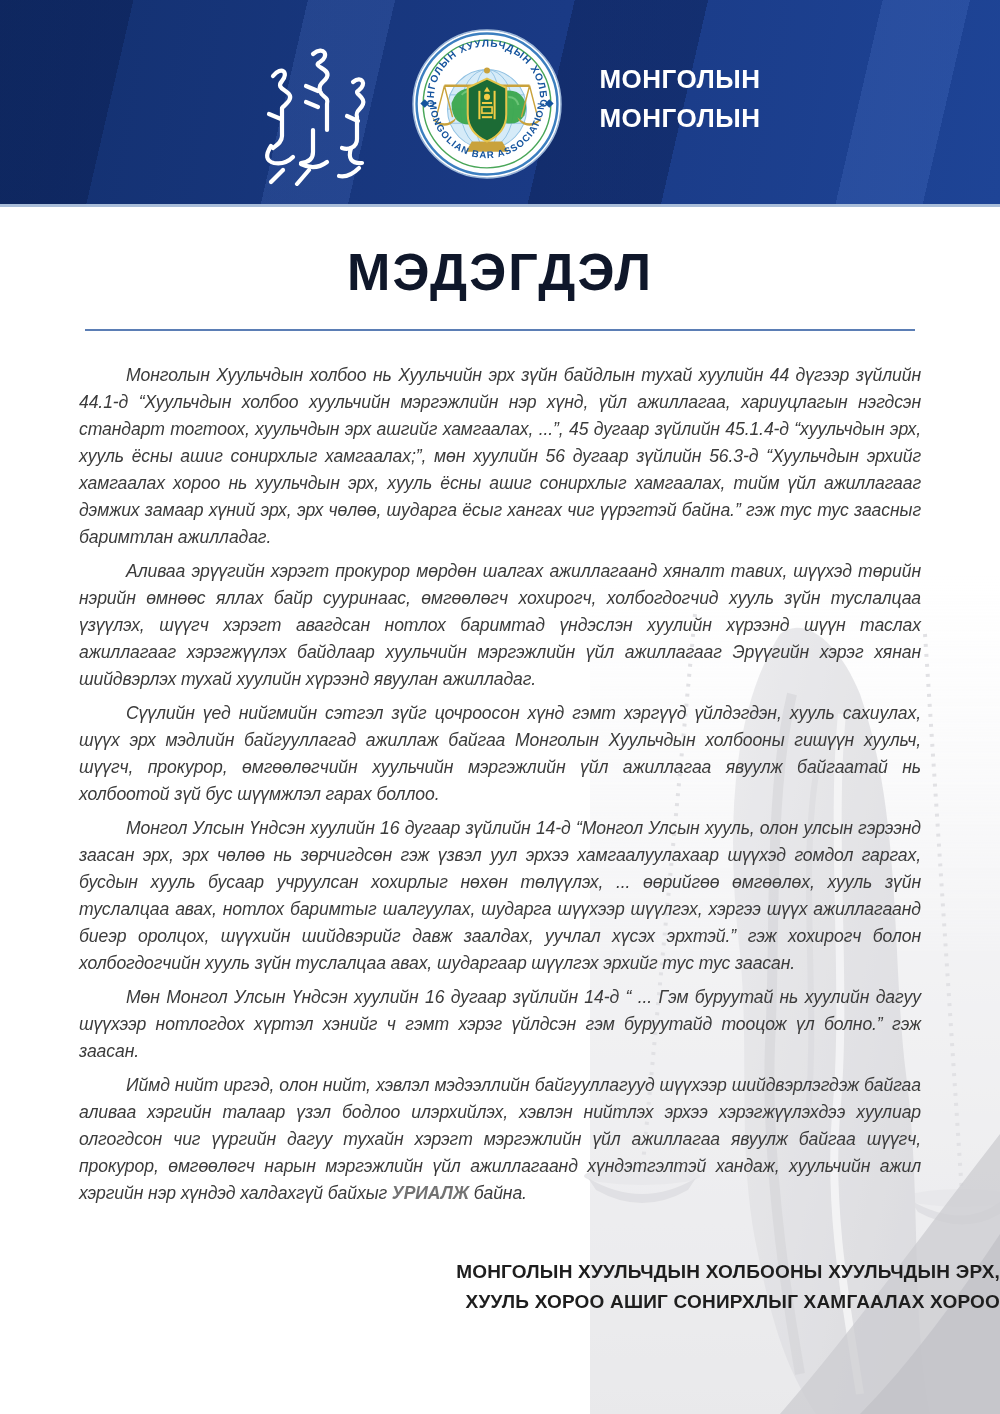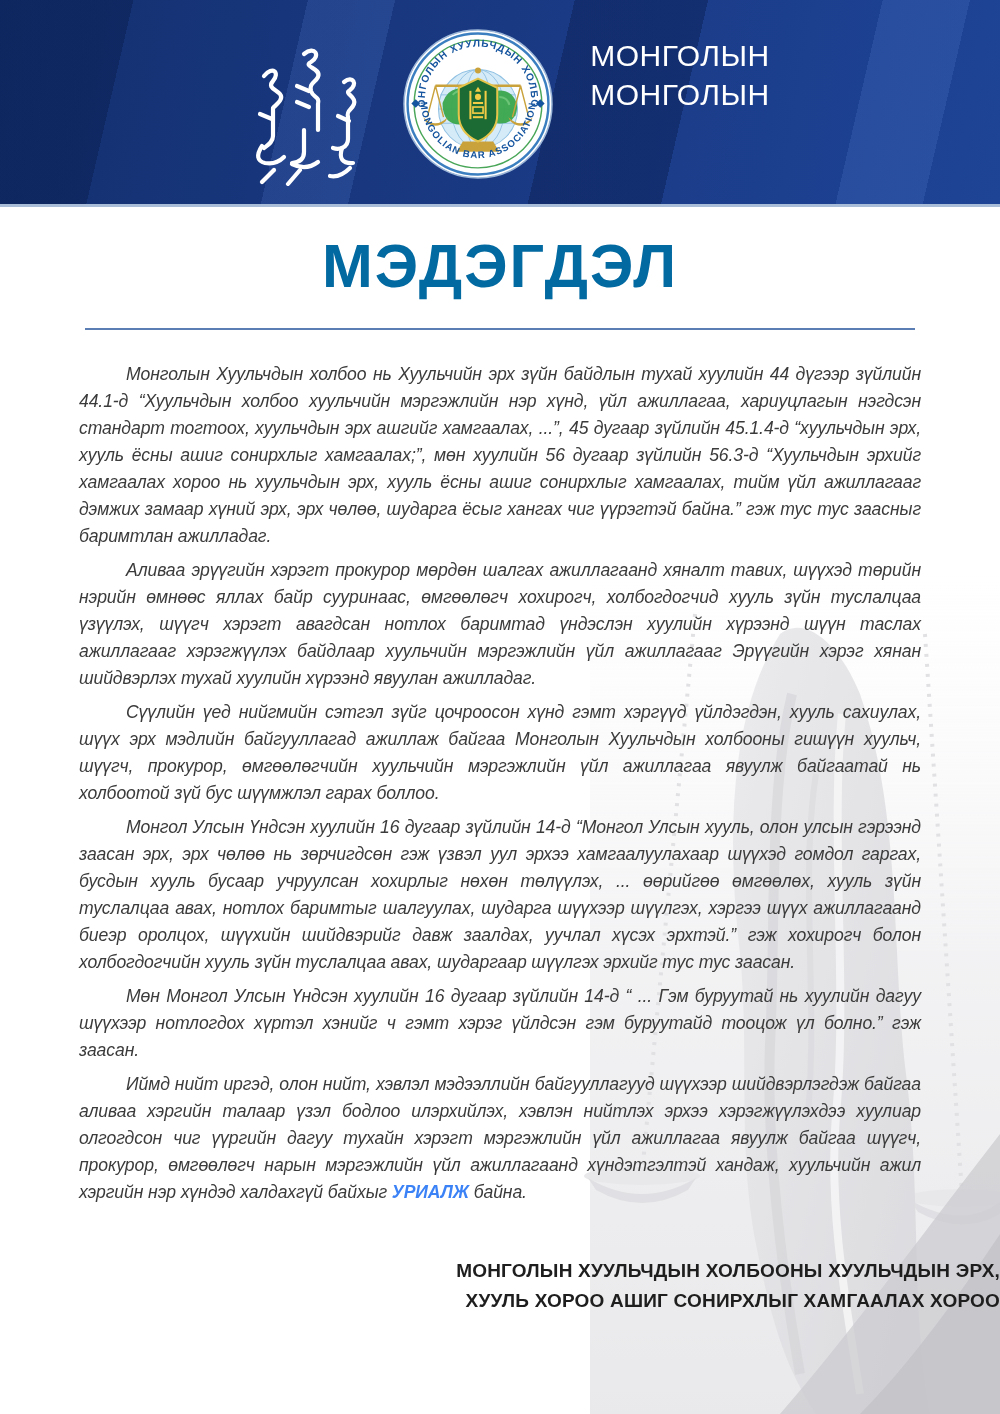--- a/index.html
+++ b/index.html
@@ -18,41 +18,41 @@
         rgba(0,0,0,0) 130px 300px,
         rgba(90,130,215,0.20) 300px 385px,
         rgba(0,0,0,0) 385px 560px),
       linear-gradient(100deg,#13306f 0%,#1a3a85 55%,#1e4496 100%);
     border-bottom:3px solid #a9bdd9;
     display:flex; align-items:flex-start; justify-content:center;
   }
   .script-logo { margin-top:24px; width:140px; height:162px; flex:0 0 auto; }
   .emblem { margin:28px 0 0 32px; width:152px; height:152px; flex:0 0 auto; }
   .org-name {
-    margin:36px 0 0 36px; color:#ffffff; font-weight:400;
-    font-size:30px; line-height:39px; letter-spacing:0.5px;
+    margin:60px 0 0 36px; color:#ffffff; font-weight:700;
+    font-size:26px; line-height:39px; letter-spacing:0.5px;
   }
   
   .title {
-    margin-top:24px; text-align:center; color:#0369a1;
-    font-size:61px; font-weight:800; letter-spacing:2px;
+    margin-top:35px; text-align:center; color:#0f172a;
+    font-size:52px; font-weight:800; letter-spacing:2px;
   }
   .divider {
     width:830px; margin:27px auto 0; border:0;
     border-top:2px solid #5b7eb5; height:0;
   }
   
   .content { position:relative; z-index:1; }
   .body-text {
     width:842px; margin:31px auto 0;
     font-size:17.6px; line-height:27px; color:#3b3b3b;
     text-align:justify; letter-spacing:-0.1px;
   }
   .body-text p { text-indent:47px; margin-bottom:7px;font-style:italic; }
-  .hl { color:#3b82f6; font-weight:700; }
+  .hl { color:#737373; font-weight:700; }
   
   .footer {
     margin-top:50px; text-align:right; color:#1e1e1e;
     font-size:19px; line-height:30px; font-weight:700; letter-spacing:0.2px;
   }
   
   .watermark {
     position:absolute; right:0; bottom:0; width:470px; height:840px;
     z-index:0; opacity:0.55; pointer-events:none;
   }

